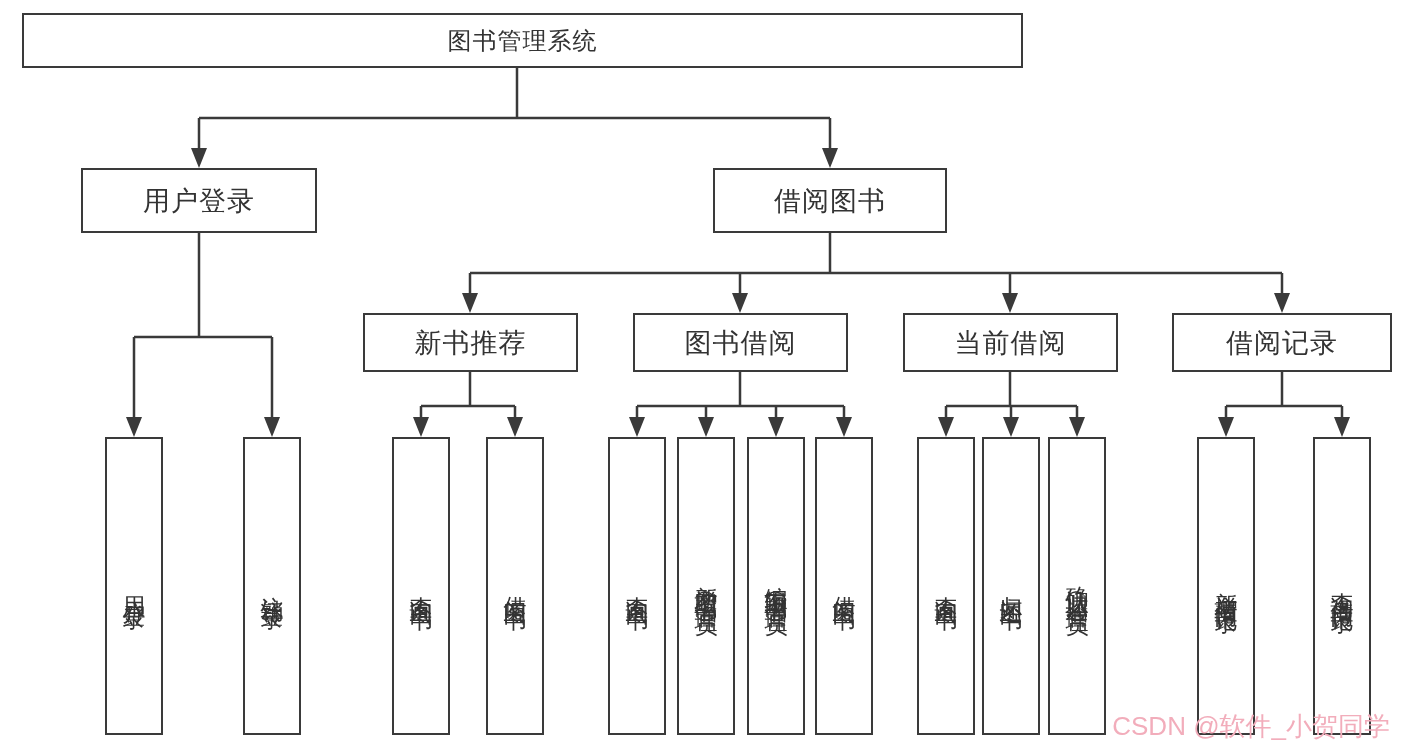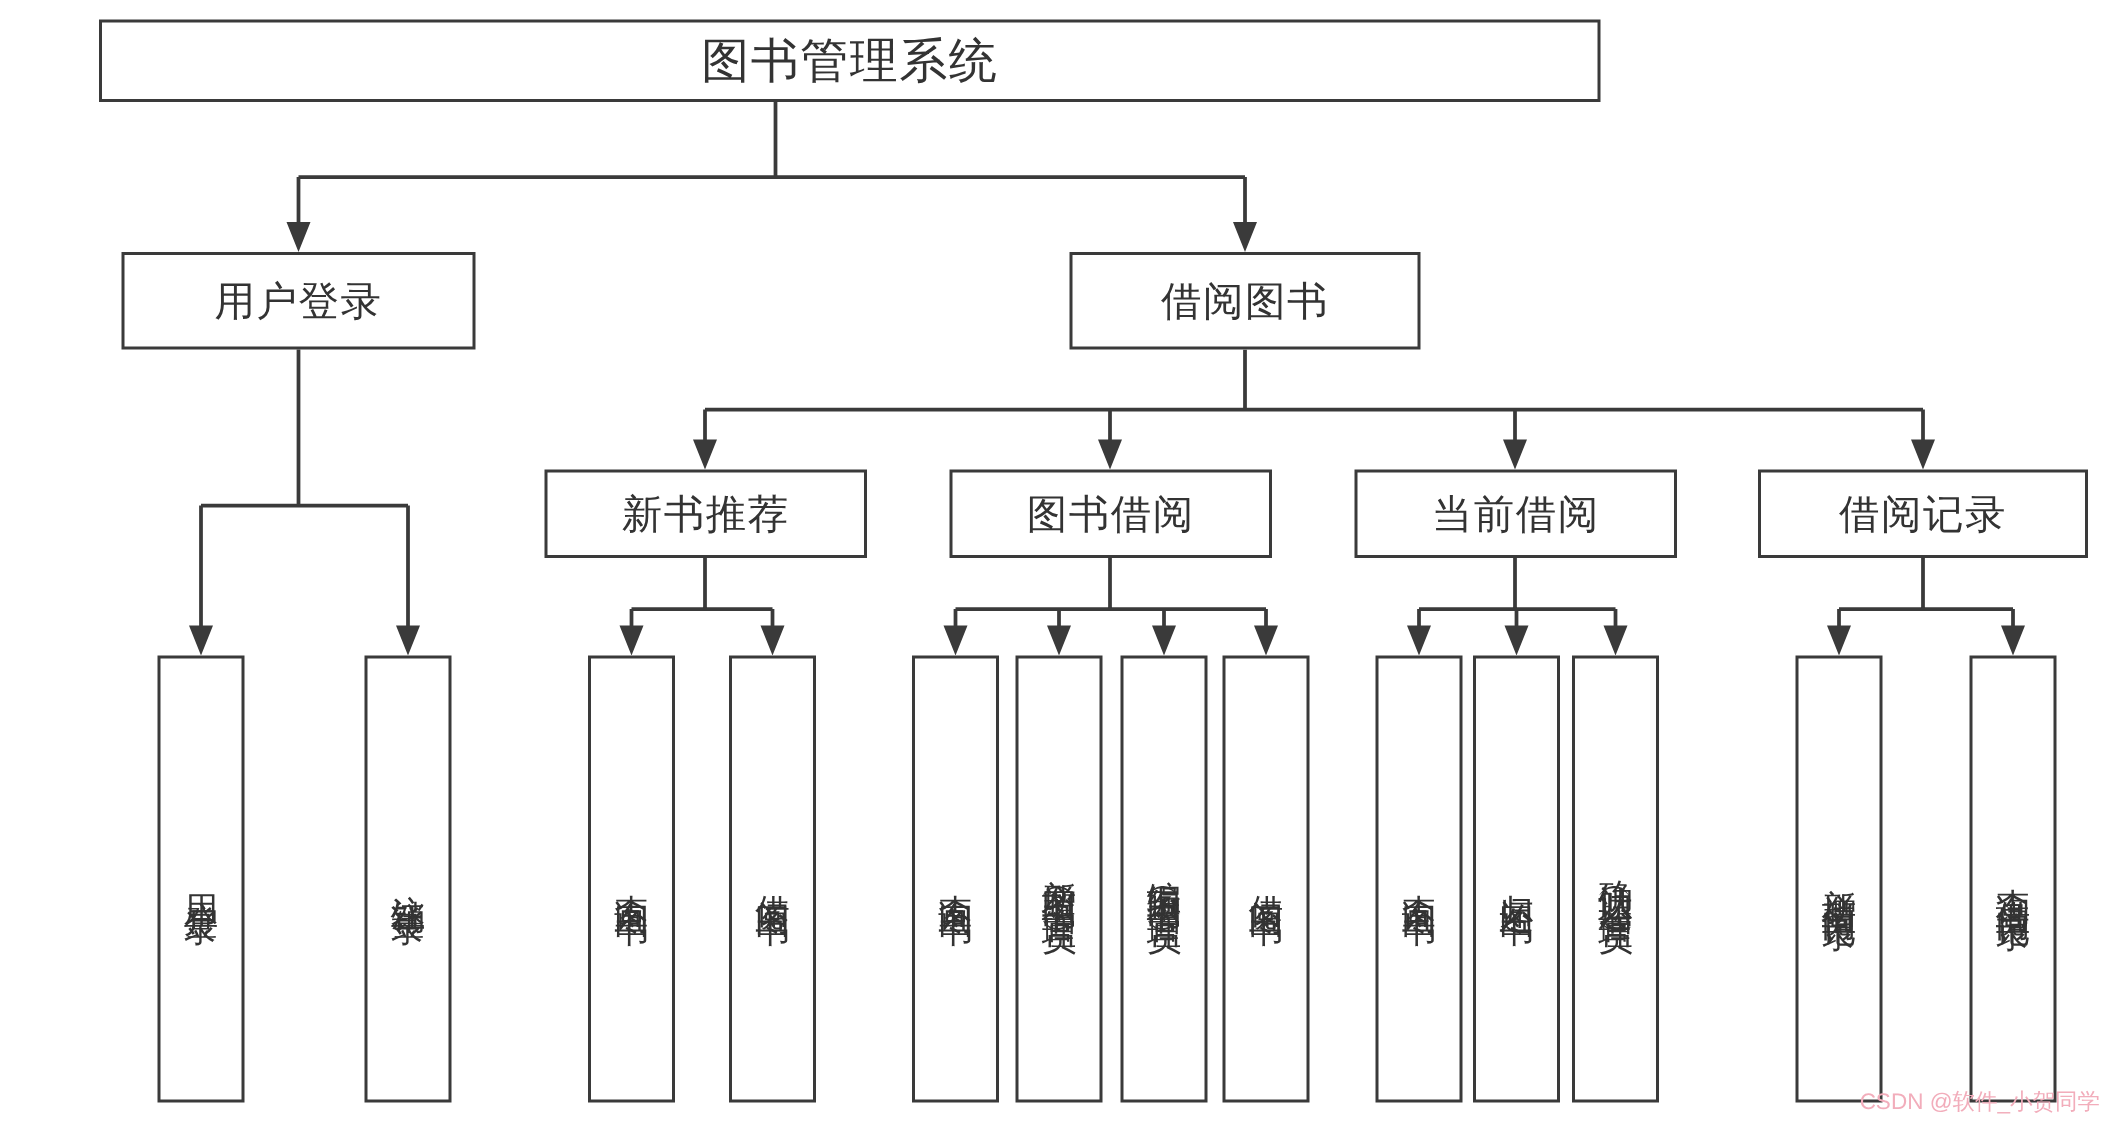--- a/index.html
+++ b/index.html
@@ -33,39 +33,39 @@
     position: absolute;
     border: 2.5px solid var(--border);
     background: var(--background);
     color: var(--text);
     display: flex; align-items: center; justify-content: center;
     font-size: 27px;
     letter-spacing: 1px;
     z-index: 2;
     white-space: nowrap;
   }
-  .hnode.root { font-size: 32px; margin-left: 44px; }
+  .hnode.root { font-size: 24px; }
   .vnode {
     position: absolute;
     top: 437px; height: 298px; width: 58px;
     border: 2.5px solid var(--border);
     background: var(--background);
     color: var(--text);
     writing-mode: vertical-rl;
     text-orientation: mixed;
     display: flex; align-items: center; justify-content: center;
     font-size: 23px;
     letter-spacing: 4px;
     line-height: 1;
     z-index: 2;
   }
   .watermark {
     position: absolute;
-    right: 5px; bottom: 3px;
-    font-size: 15px;
+    right: 15px; bottom: 3px;
+    font-size: 26px;
     color: var(--watermark);
     z-index: 5;
     white-space: nowrap;
   }
 </style>
 </head>
 <body>
 
 <div class="canvas">
 

